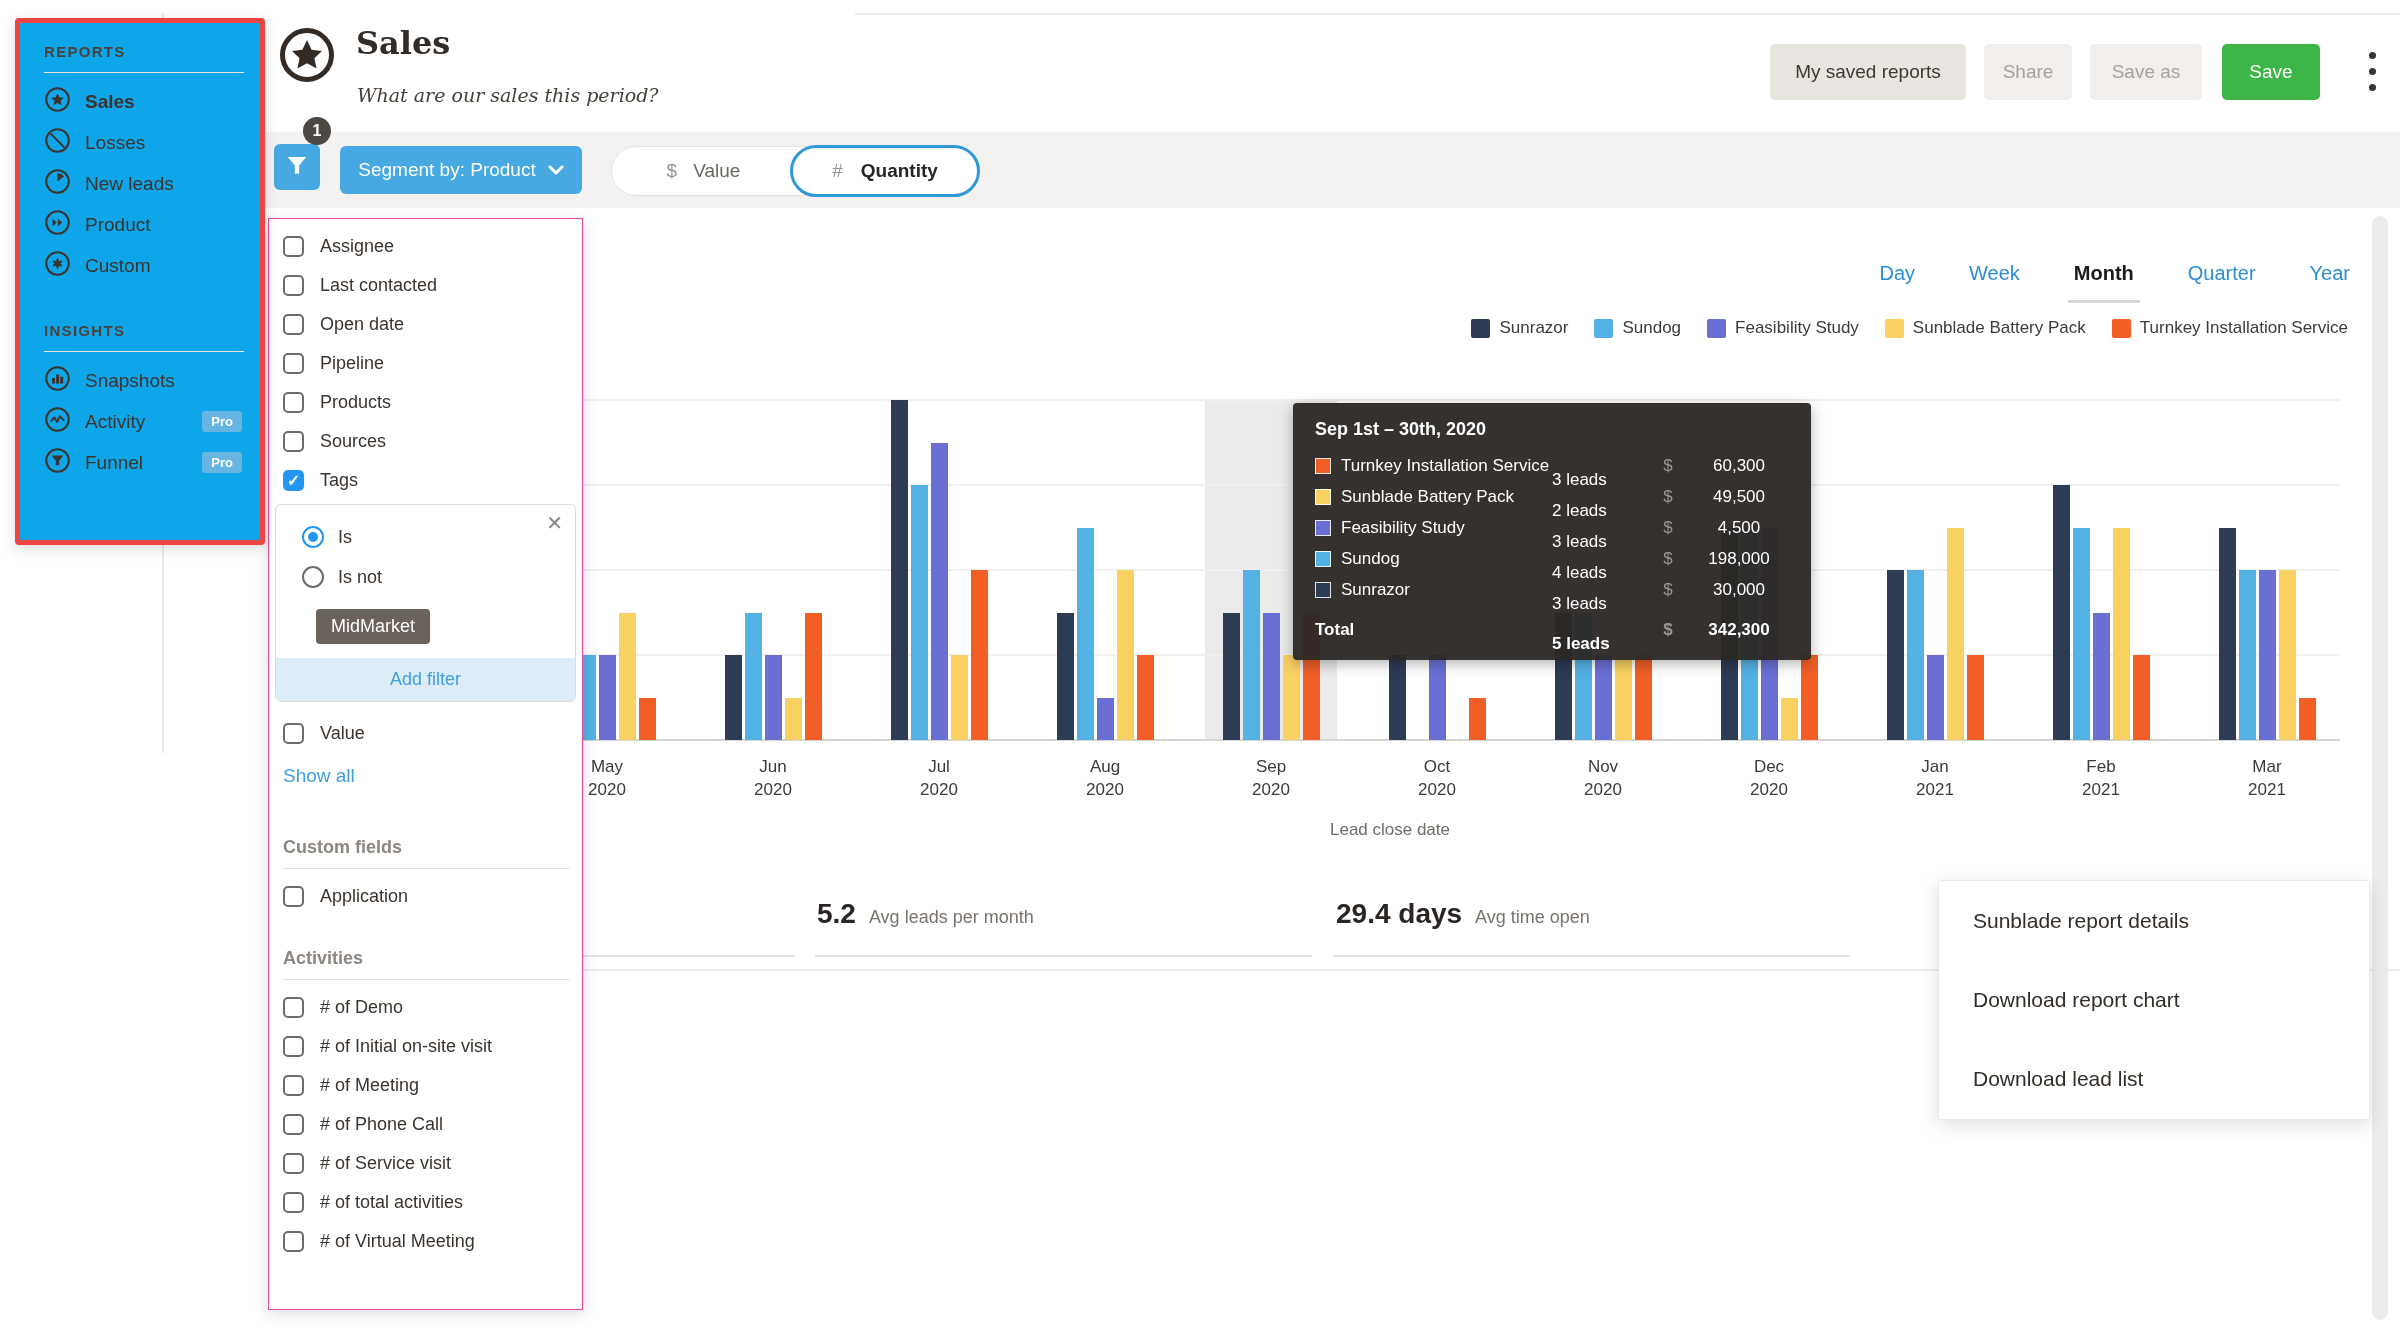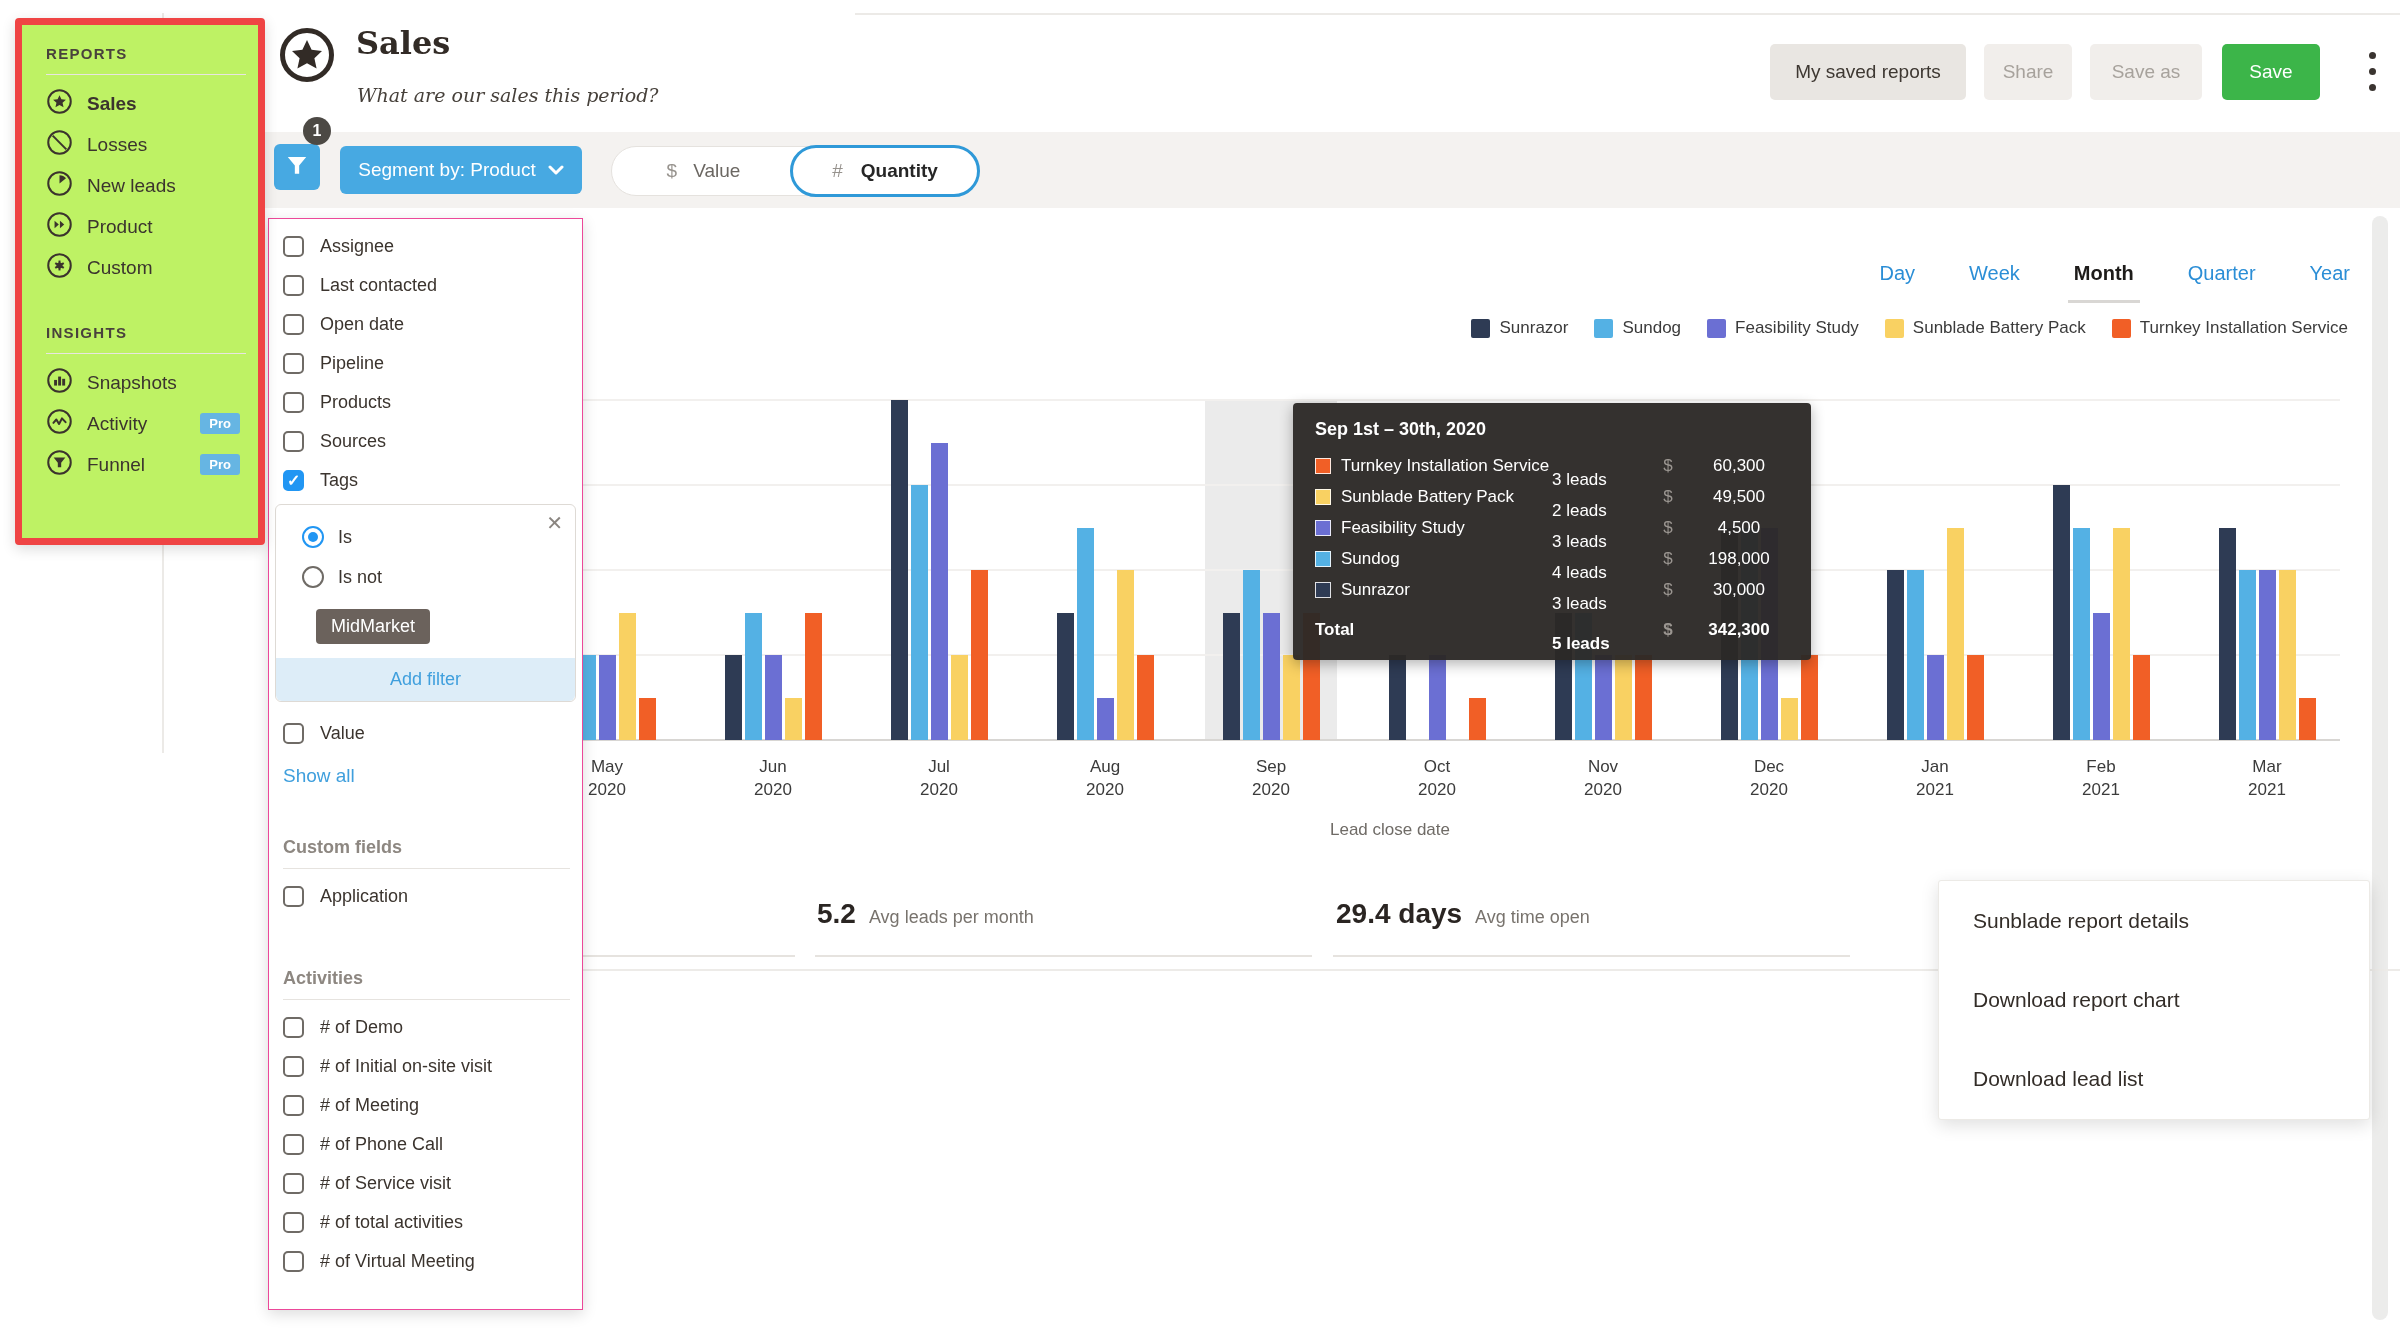--- a/index.html
+++ b/index.html
@@ -37,21 +37,21 @@
   .tog-sym{color:#97938e;}
   .tog-val{color:#6b6762;}
   .tog-active{position:absolute;right:-2px;top:-2px;bottom:-2px;width:190px;background:#fff;
           border:3px solid #2f99d8;border-radius:26px;display:flex;align-items:center;justify-content:center;
           gap:18px;font-size:19px;cursor:pointer;box-sizing:border-box;}
   .tog-active .q{font-weight:bold;color:#262626;}
   .datebtn{left:2042px;top:146px;width:330px;height:48px;background:#47a9e2;border-radius:6px;color:#fff;
           font-weight:bold;font-size:20px;display:flex;align-items:center;justify-content:center;gap:14px;cursor:pointer;}
 
   
-  .sidepanel{left:15px;top:18px;width:250px;height:527px;background:#bef264;border:7px solid #ef4444;
+  .sidepanel{left:15px;top:18px;width:250px;height:527px;background:#0ea5e9;border:5px solid #ef4444;
           border-radius:4px;box-shadow:0 4px 14px rgba(0,0,0,.14);z-index:45;padding:20px 0 0 0;box-sizing:border-box;}
   .sec-label{font-size:15px;font-weight:bold;letter-spacing:1.3px;color:#49423c;padding-left:24px;}
   .sec-div{height:1px;background:#e8e5e1;margin:12px 0 8px 24px;width:200px;}
   .s-item{display:flex;align-items:center;height:41px;padding:0 18px 0 24px;font-size:19px;cursor:pointer;}
   .s-item .lbl{margin-left:14px;}
   .s-item.active .lbl{font-weight:bold;}
   .pro{margin-left:auto;background:#66b5e3;color:#fff;font-size:13px;font-weight:bold;border-radius:3px;
        padding:3px 9px;}
 
   
@@ -483,21 +483,21 @@
       </div>
     <span class="showall">Show all</span>
     <div class="fsec">Custom fields</div>
     <div class="fsec-div"></div>
     <div id="fcustom">
         <div class="frow">
           <span class="cb"></span>
           <span class="lbl">Application</span>
         </div>
       </div>
-    <div class="fsec" style="margin-top:52px">Activities</div>
+    <div class="fsec" style="margin-top:32px">Activities</div>
     <div class="fsec-div"></div>
     <div id="facts">
         <div class="frow">
           <span class="cb"></span>
           <span class="lbl"># of Demo</span>
         </div>
         <div class="frow">
           <span class="cb"></span>
           <span class="lbl"># of Initial on-site visit</span>
         </div>

